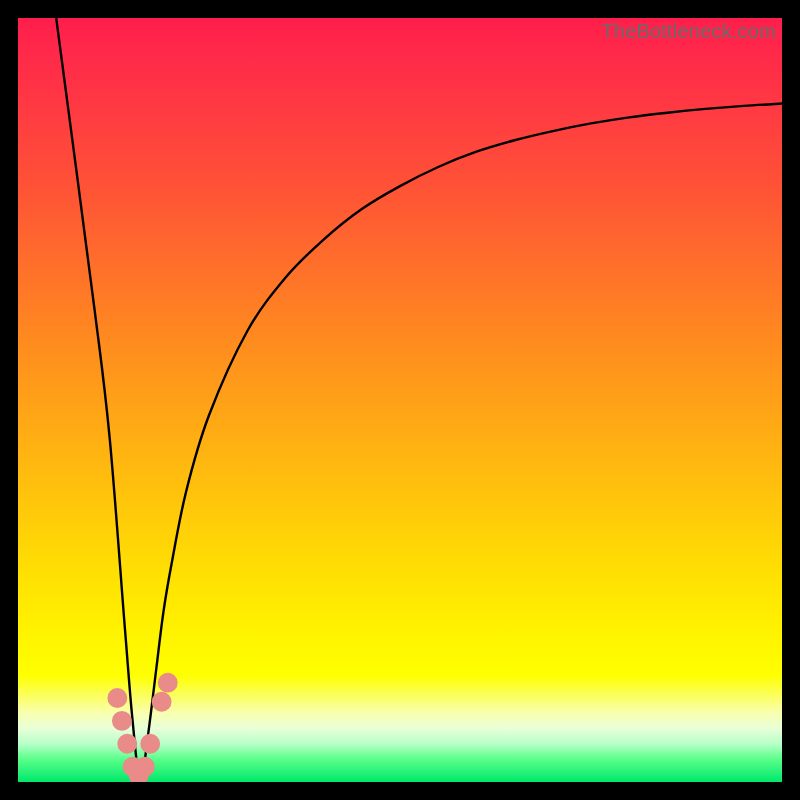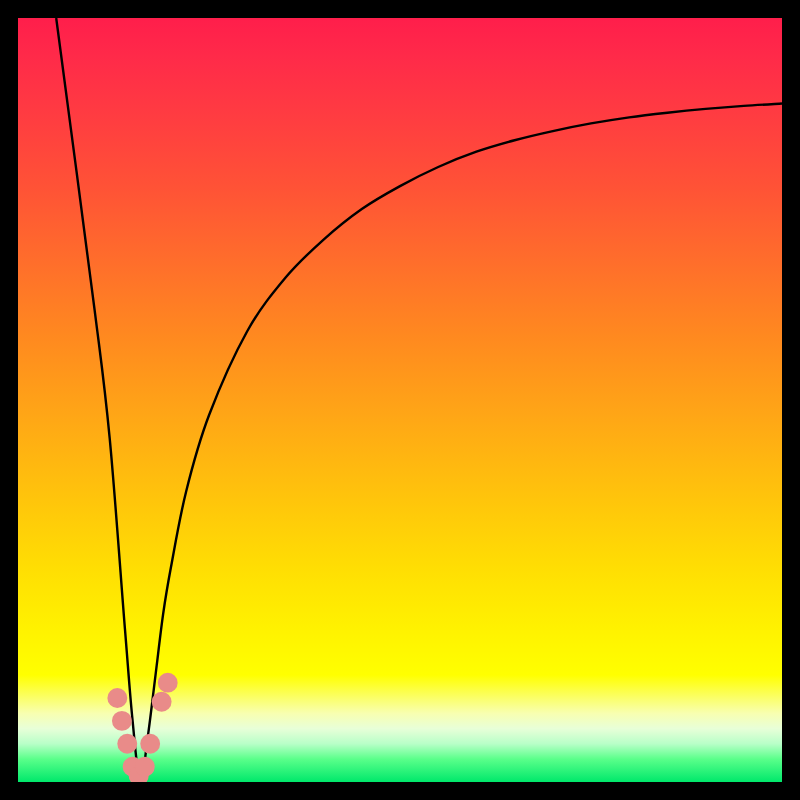--- a/index.html
+++ b/index.html
@@ -68,20 +68,21 @@
     width: 100%;
     height: 100%;
   }
 </style>
 </head>
 <body>
 
 <div class="frame">
   <div class="plot-area">
     <div class="gradient"></div>
+    <div class="watermark">TheBottleneck.com</div>
     <svg class="plot" viewBox="0 0 764 764" preserveAspectRatio="none">
       <g id="trajectory">
           <path d="M38.2,0 C44.56666666666667,48.38666666666666 67.48666666666668,220.28666666666666 76.4,290.32 C85.31333333333333,360.35333333333335 86.58666666666666,366.71999999999997 91.67999999999999,420.2 C96.77333333333333,473.68 103.14000000000001,564.0866666666667 106.96000000000001,611.2 C110.78,658.3133333333334 112.05333333333333,677.4133333333333 114.6,702.88 C117.14666666666666,728.3466666666667 119.69333333333334,761.4533333333334 122.24000000000001,764 C124.78666666666668,766.5466666666666 127.33333333333333,735.9866666666667 129.88,718.16 C132.42666666666665,700.3333333333333 134.9733333333333,677.4133333333333 137.51999999999998,657.04 C140.06666666666666,636.6666666666666 142.61333333333332,613.7466666666667 145.16,595.92 C147.70666666666668,578.0933333333332 148.98000000000002,570.4533333333333 152.8,550.0799999999999 C156.62,529.7066666666666 161.71333333333334,499.14666666666665 168.08,473.68 C174.4466666666667,448.21333333333337 180.81333333333333,424.02000000000004 191,397.28000000000003 C201.18666666666667,370.54 216.46666666666667,336.16 229.2,313.24 C241.9333333333333,290.32 254.66666666666663,275.03999999999996 267.4,259.76 C280.1333333333333,244.48 292.8666666666667,233.02000000000007 305.6,221.56000000000006 C318.33333333333337,210.10000000000005 331.06666666666666,199.91333333333336 343.8,191 C356.53333333333336,182.08666666666664 369.26666666666665,175.08333333333326 382,168.07999999999993 C394.73333333333335,161.0766666666666 407.4666666666667,154.71 420.20000000000005,148.98000000000002 C432.9333333333334,143.25000000000003 445.66666666666663,138.15666666666672 458.4,133.70000000000005 C471.1333333333333,129.24333333333337 483.8666666666667,125.67800000000001 496.6,122.24000000000001 C509.33333333333337,118.802 522.0666666666666,115.87333333333333 534.8,113.072 C547.5333333333333,110.27066666666667 560.2666666666667,107.724 573,105.43200000000002 C585.7333333333333,103.14000000000003 598.4666666666667,101.1026666666667 611.2,99.32000000000005 C623.9333333333334,97.5373333333334 636.6666666666666,96.13666666666677 649.4,94.7360000000001 C662.1333333333333,93.33533333333344 674.8666666666667,92.06200000000007 687.6,90.91600000000005 C700.3333333333334,89.77000000000004 713.0666666666666,88.75133333333336 725.8,87.86000000000001 C738.5333333333333,86.96866666666666 757.6333333333333,85.94999999999999 764,85.56799999999998" fill="none" stroke="#000" stroke-width="2.4"></path>
         </g>
       <g id="markers">
           <circle cx="99.32000000000001" cy="679.96" r="9.932" fill="#e98b89"></circle>
           <circle cx="103.90400000000001" cy="702.88" r="9.932" fill="#e98b89"></circle>
           <circle cx="109.25200000000001" cy="725.8" r="9.932" fill="#e98b89"></circle>
           <circle cx="114.6" cy="748.72" r="9.932" fill="#e98b89"></circle>
           <circle cx="120.712" cy="757.888" r="9.932" fill="#e98b89"></circle>

